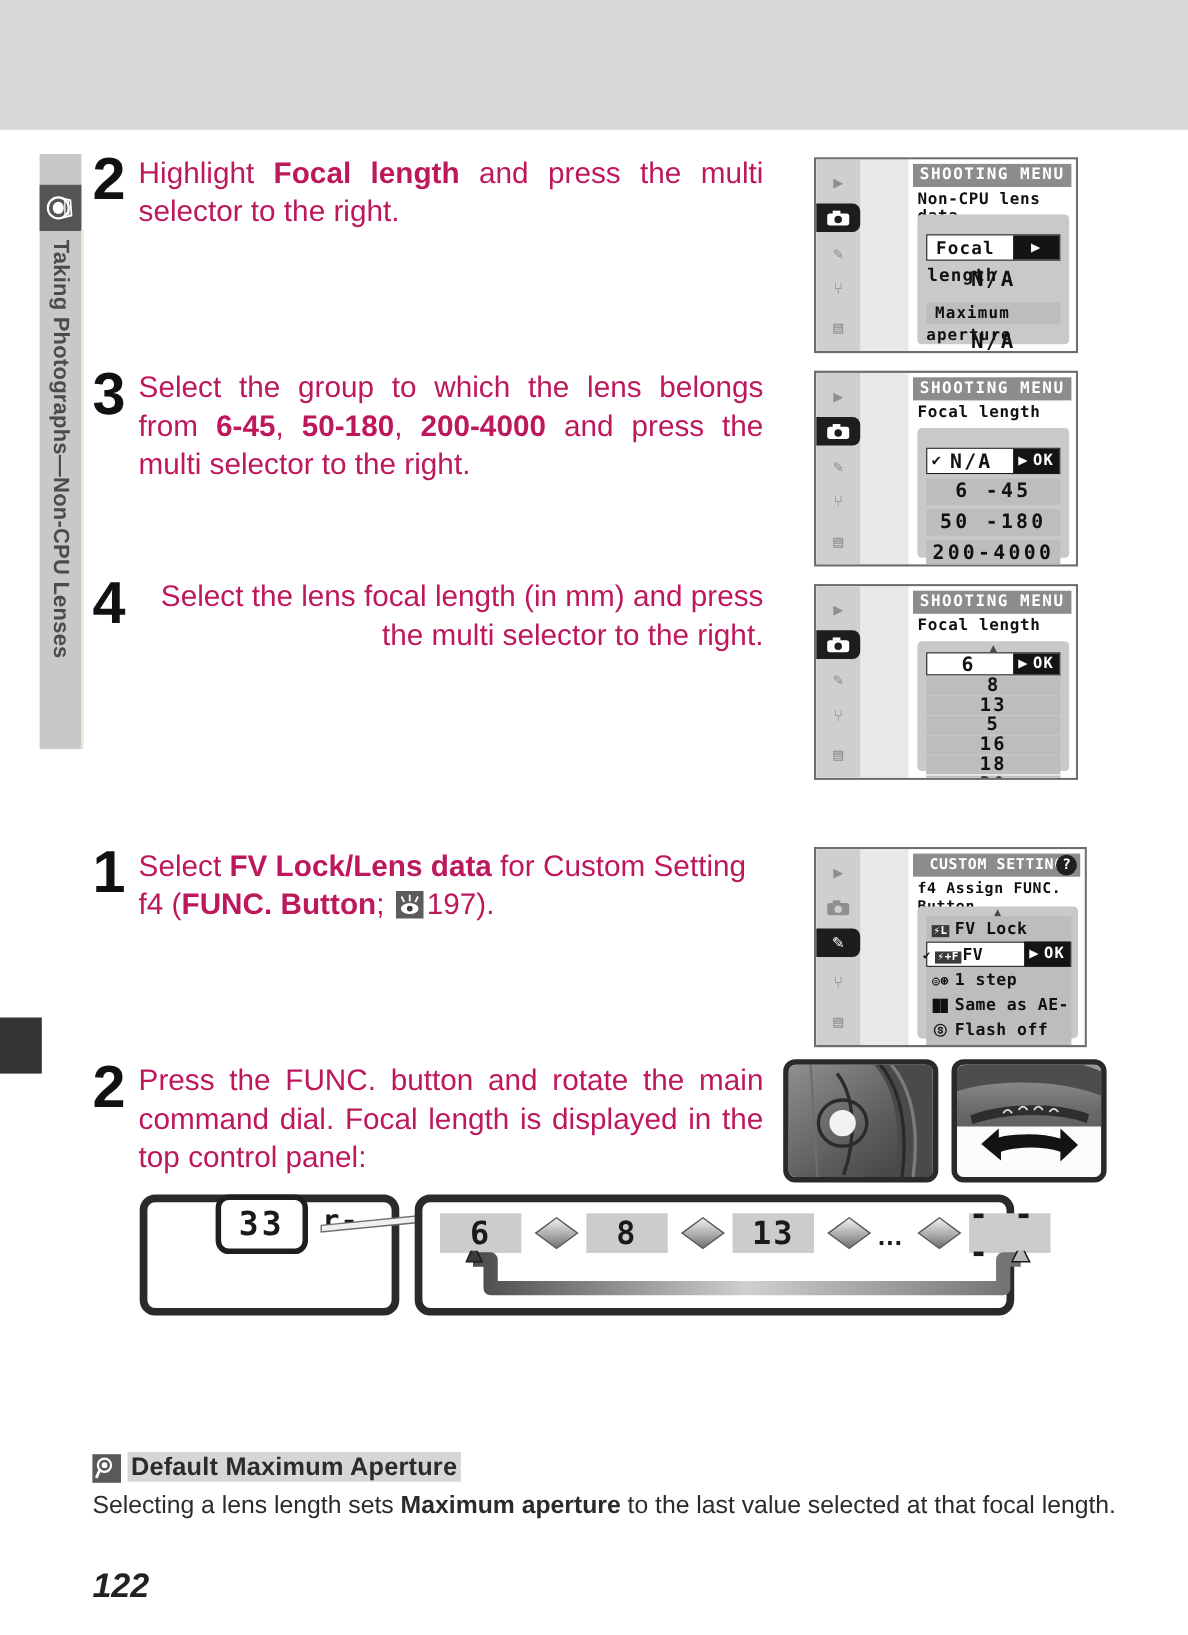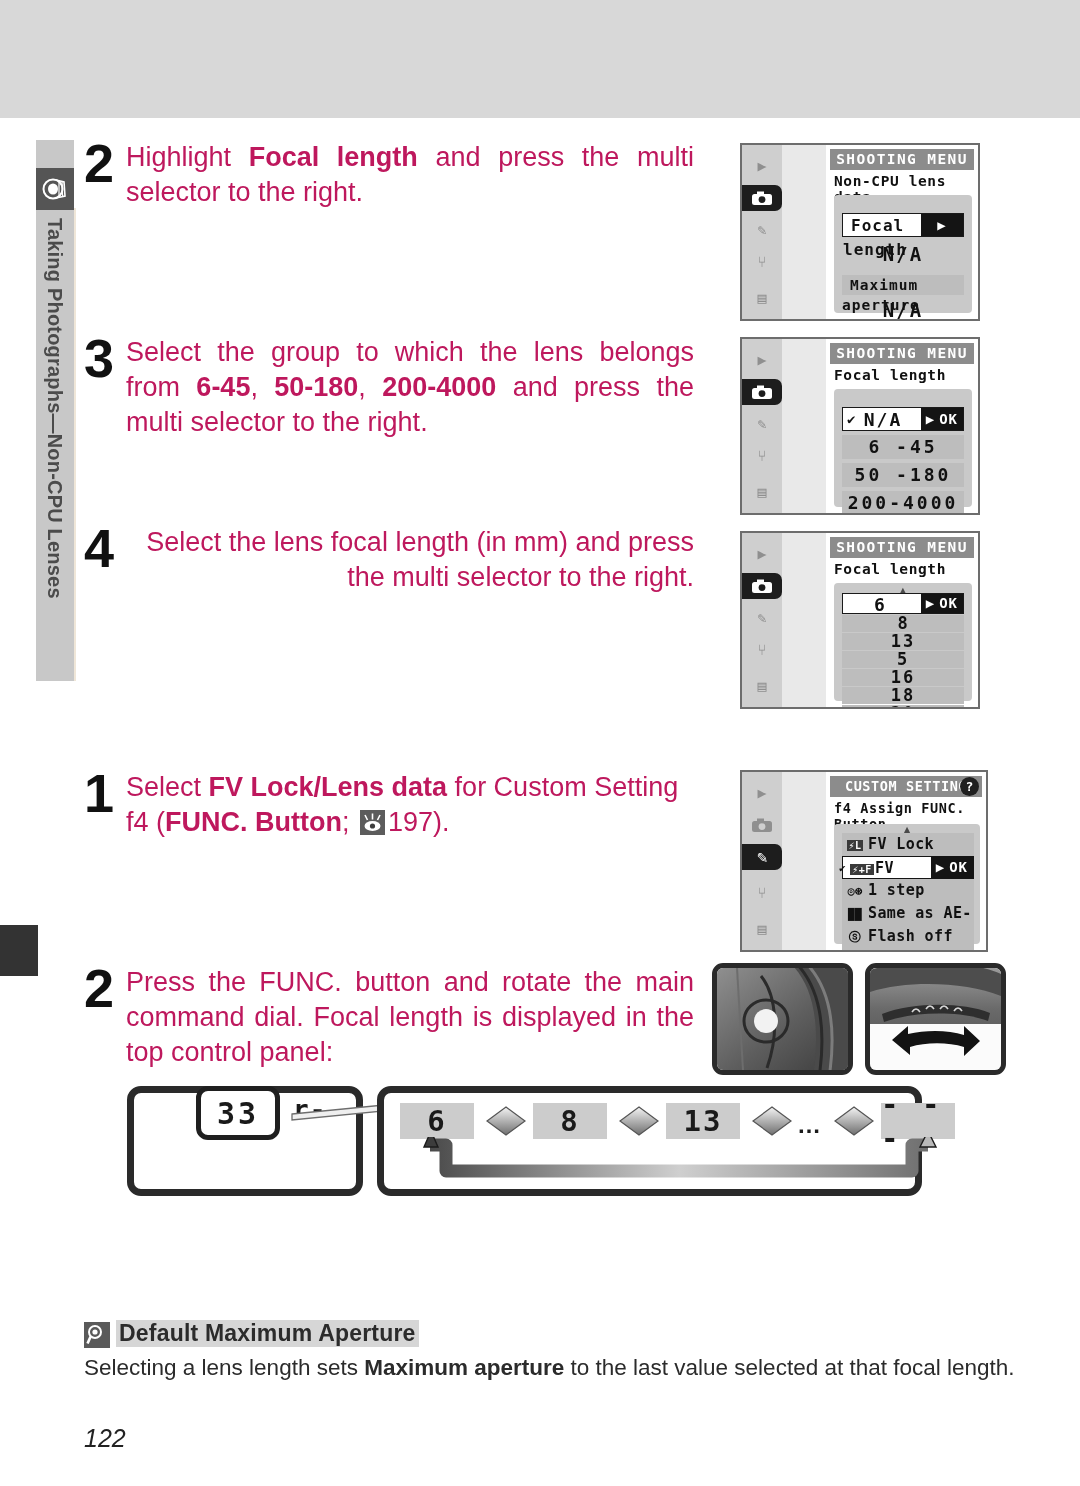--- a/index.html
+++ b/index.html
@@ -93,21 +93,21 @@
   .rdash{position:absolute;font-family:"DejaVu Sans Mono", monospace;font-weight:bold;
       font-size:26px;color:#1a1a1a;letter-spacing:1px;}
 
   
   .note-ico{position:absolute;width:26px;height:26px;background:#5a5a5a;
       display:flex;align-items:center;justify-content:center;}
   .note-title{position:absolute;font-weight:bold;font-size:23px;color:#2b2b2b;background:#d6d6d6;
       padding:0 3px;letter-spacing:.2px;}
   .note-body{position:absolute;font-size:22.5px;line-height:1.38;color:#2b2b2b;}
 
-  .folio{position:absolute;font-style:italic;font-weight:normal;font-size:25px;color:#222;}
+  .folio{position:absolute;font-style:italic;font-weight:bold;font-size:31px;color:#222;}
 </style>
 </head>
 <body>
 
 <div class="page">
 
   <div class="top-band"></div>
 
   <div class="side-tab"></div>
   <div class="side-tab-icon">

